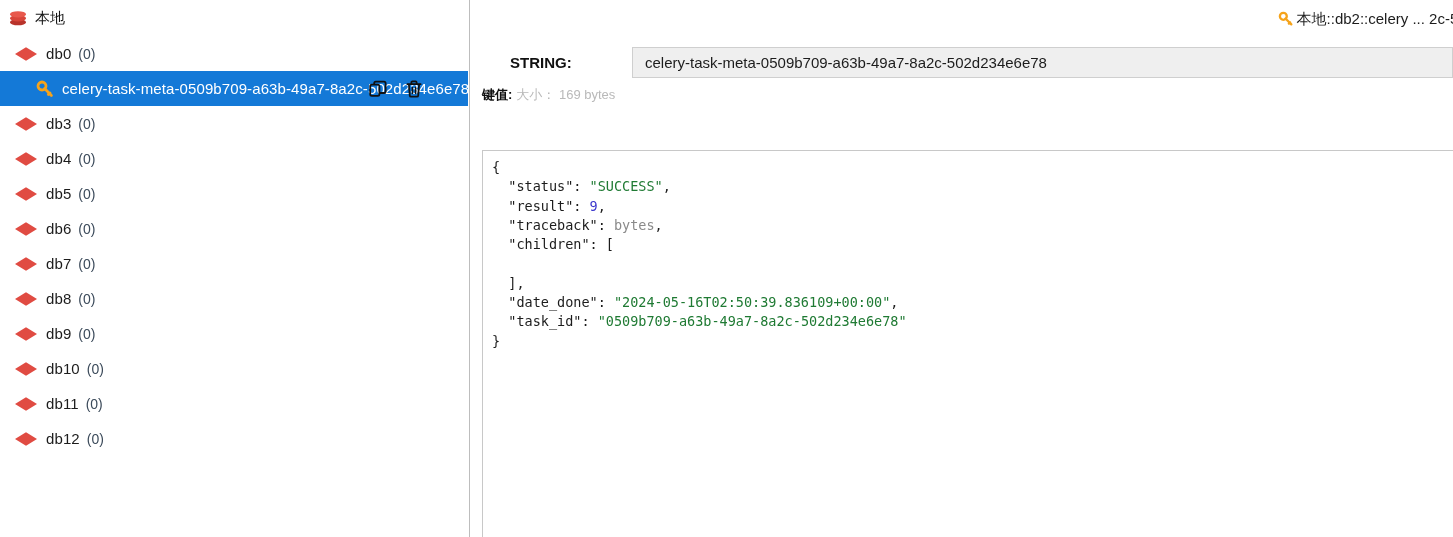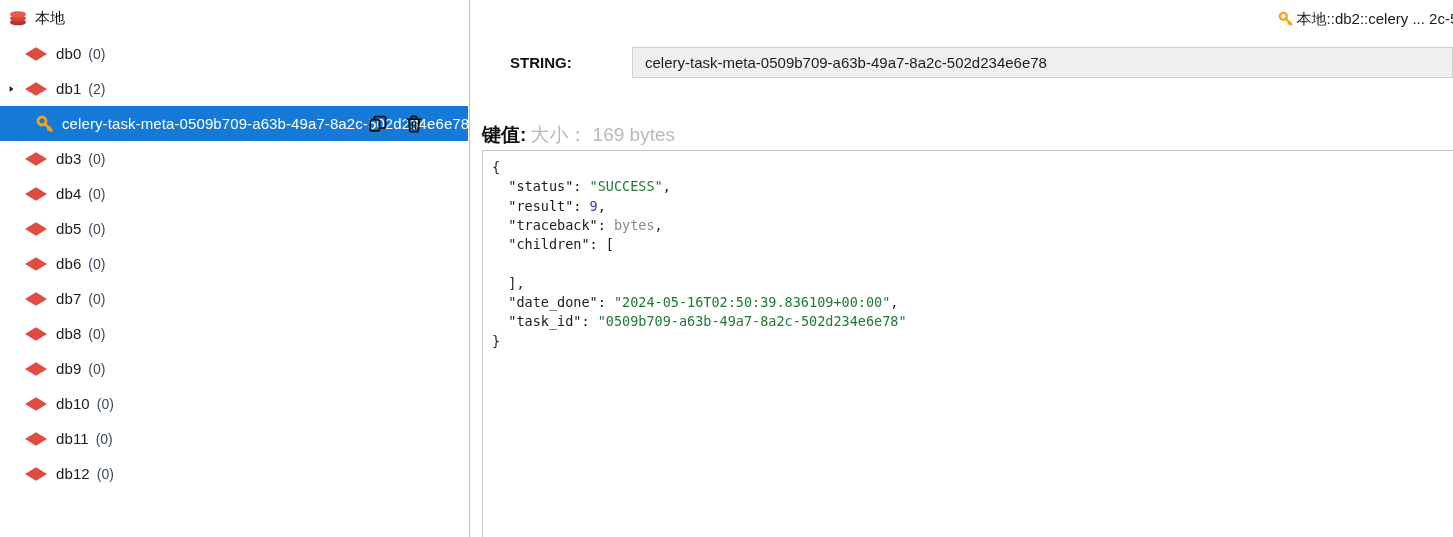--- a/index.html
+++ b/index.html
@@ -31,21 +31,21 @@
 
   .tree-row {
     position: relative;
     height: 35px;
     display: flex;
     align-items: center;
     white-space: nowrap;
     cursor: default;
   }
   .tree-row.root { height: 36px; padding-left: 8px; }
-  .tree-row.db   { padding-left: 24px; }
+  .tree-row.db   { padding-left: 14px; }
   .tree-row.key  { padding-left: 36px; }
 
   .tree-row.selected {
     background: #1479d7;
   }
 
   
   .twisty {
     position: absolute;
     left: 6px;
@@ -190,24 +190,23 @@
     padding-left: 12px;
     font-size: 15px;
     color: #1c1c1c;
     margin-right: 0px;
     overflow: hidden;
   }
 
   #size-row {
     height: 34px;
     display: flex;
-    align-items: center;
+    align-items: flex-start;
     padding-left: 8px;
-    font-size: 19px;
-    margin-top: 32px;
+    font-size: 13px;
   }
   .size-label { font-weight: bold; color: #101010; }
   .size-text  { color: #b9b9b9; margin-left: 4px; }
 
   #editor {
     position: absolute;
     left: 8px;
     top: 150px;
     right: 0px;
     bottom: 0px;
@@ -253,30 +252,20 @@
       <span class="tree-label cjk">本地</span>
     </div>
 
     <div id="db-list">
         <div class="tree-row db">
           <span class="icon-db"><svg width="24" height="18" viewBox="0 0 24 18">
               <path d="M12 2.2 L23 9 L12 15.8 L1 9 Z" fill="#e04b42"></path>
             </svg></span>
           <span class="tree-label">db0</span>
           <span class="tree-count">(0)</span>
-        </div>
-        <div class="tree-row db">
-          <span class="twisty">
-            <span class="tri-right"></span>
-          </span>
-          <span class="icon-db"><svg width="24" height="18" viewBox="0 0 24 18">
-              <path d="M12 2.2 L23 9 L12 15.8 L1 9 Z" fill="#e04b42"></path>
-            </svg></span>
-          <span class="tree-label">db1</span>
-          <span class="tree-count">(2)</span>
         </div>
         <div class="tree-row key selected">
           <span class="icon-key"><svg width="18" height="18" viewBox="0 0 18 18">
               <circle cx="6" cy="6" r="4" fill="none" stroke="#f5a31b" stroke-width="2.8"></circle>
               <path d="M8.6 8.6 L15.4 15.4" stroke="#f5a31b" stroke-width="2.8" stroke-linecap="round"></path>
               <path d="M12.4 14.6 L14 13" stroke="#f5a31b" stroke-width="2.8" stroke-linecap="round"></path>
             </svg></span>
           <span class="tree-label">celery-task-meta-0509b709-a63b-49a7-8a2c-502d234e6e78</span>
           <span class="row-actions">
             <span class="act-icon"><svg width="20" height="20" viewBox="0 0 20 20">

